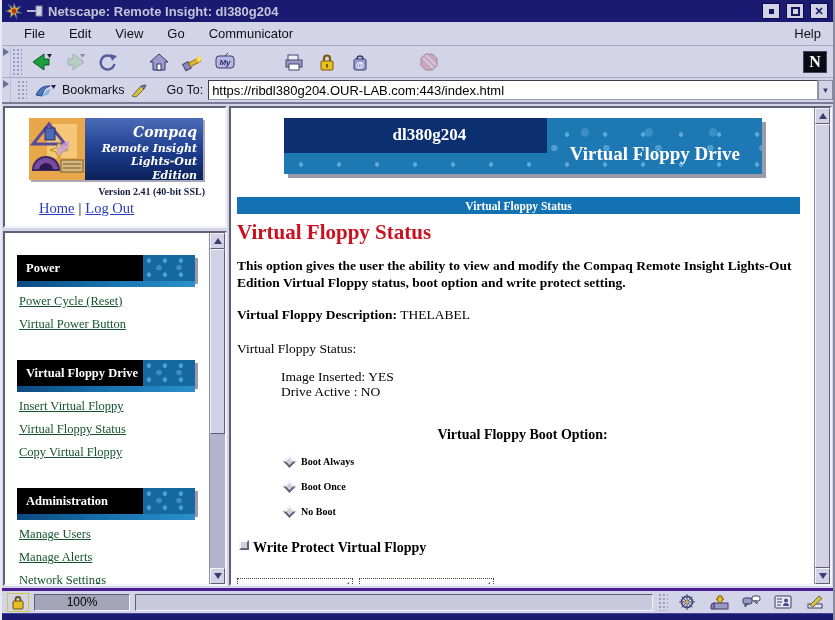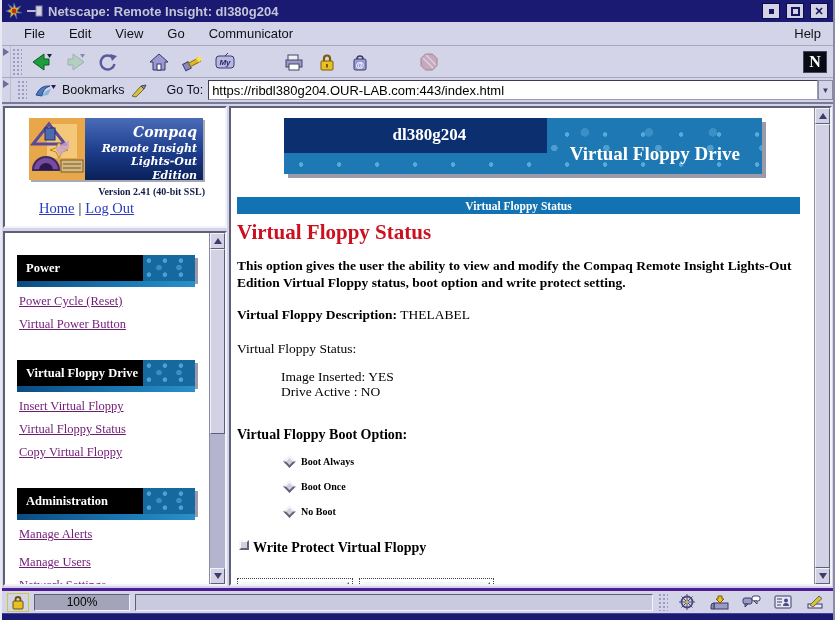--- a/index.html
+++ b/index.html
@@ -83,21 +83,21 @@
   .navhdr::before { content:""; position:absolute; right:0; top:0; width:51px; height:26px;
             background-image:radial-gradient(circle at 30% 40%, #4aa2d2 2px, transparent 2.5px),
                              radial-gradient(circle at 75% 70%, #3a8cc2 2.5px, transparent 3px);
             background-size:16px 14px, 20px 18px; }
   .navhdr::after { content:""; position:absolute; left:0; top:26px; width:100%; height:6px;
             background:linear-gradient(90deg,#0c4a80,#1a78b4 60%,#2a90c8); }
   .navhdr span { position:relative; display:block; padding-left:9px; line-height:26px; color:#fff;
             font-family:"Liberation Serif",serif; font-weight:bold; font-size:12.5px; }
   .navlink { display:block; margin:7px 0 0 2px; line-height:16px;
              font-family:"Liberation Serif",serif; font-size:12.5px;
-             color:#701a75; text-decoration:underline; cursor:pointer; }
+             color:#14532d; text-decoration:underline; cursor:pointer; }
   .navlink.first { margin-top:12px; }
   .navgap { height:28px; }
 
   
   .vscroll { width:16px; flex:0 0 auto; background:#b4b4ce; display:flex; flex-direction:column;
              border-left:1px solid #8a8aa2; }
   .sarrow { height:16px; background:#d2d2e4; border:1px solid; border-color:#f2f2fa #5f5f78 #5f5f78 #f2f2fa;
             display:flex; align-items:center; justify-content:center; }
   .sarrow::before { content:""; border-left:4px solid transparent; border-right:4px solid transparent; }
   .sarrow.up::before { border-bottom:6px solid #3c3c6e; }
@@ -121,21 +121,21 @@
   .banner .pagename { position:absolute; right:22px; top:25px; color:#fff; font-weight:bold; font-size:19px; }
   .sectionbar { margin-top:23px; margin-right:8px; height:17px; background:#1272b2;
             display:flex; align-items:center; justify-content:center; }
   .sectionbar span { color:#fff; font-weight:bold; font-size:11.5px; }
   h1.redhead { margin-top:6px; color:#cc1020; font-size:21px; font-weight:bold; }
   .intro { margin-top:12px; width:588px; font-weight:bold; font-size:13.5px; line-height:17px; }
   .descline { margin-top:16px; font-size:13.5px; }
   .descline b { font-weight:bold; }
   .statuslabel { margin-top:18px; font-size:13.5px; }
   .statuslines { margin:12px 0 0 44px; font-size:13.5px; line-height:15px; }
-  .bootlabel { margin-top:28px; font-weight:bold; font-size:14px; }
+  .bootlabel { margin-top:28px; font-weight:bold; font-size:14px;text-align:center; }
   .radiorow { margin:11px 0 0 48px; display:flex; align-items:center; height:14px; }
   .radio { width:9px; height:9px; background:#d0d0dc; transform:rotate(45deg);
            border:2px solid; border-color:#f6f6fa #62627a #62627a #f6f6fa; flex:0 0 auto; }
   .radiorow label { margin-left:7px; font-weight:bold; font-size:10px; }
   .checkrow { margin:22px 0 0 2px; display:flex; align-items:flex-start; }
   .checkbox { width:10px; height:10px; background:#d0d0dc;
               border:2px solid; border-color:#f6f6fa #62627a #62627a #f6f6fa; flex:0 0 auto; }
   .checkrow label { margin-left:4px; font-weight:bold; font-size:14px; }
   .btnrow { margin:26px 0 0 4px; display:flex; gap:14px; }
   .mbtn { background:#d2d2e2; border:2px solid; border-color:#f6f6fc #5a5a72 #5a5a72 #f6f6fc;
@@ -333,22 +333,22 @@
           <div class="navhdr">
               <span>Virtual Floppy Drive</span>
             </div>
           <a class="navlink first">Insert Virtual Floppy</a>
           <a class="navlink">Virtual Floppy Status</a>
           <a class="navlink">Copy Virtual Floppy</a>
           <div class="navgap"></div>
           <div class="navhdr">
               <span>Administration</span>
             </div>
+          <a class="navlink first">Manage Users</a>
           <a class="navlink">Manage Alerts</a>
-          <a class="navlink first">Manage Users</a>
           <a class="navlink">Network Settings</a>
         </div>
         <div class="vscroll">
           <div class="sarrow up"></div>
           <div class="strack">
               <div class="sthumb" style="top:0;height:58%;"></div>
             </div>
           <div class="sarrow down"></div>
         </div>
       </div>

